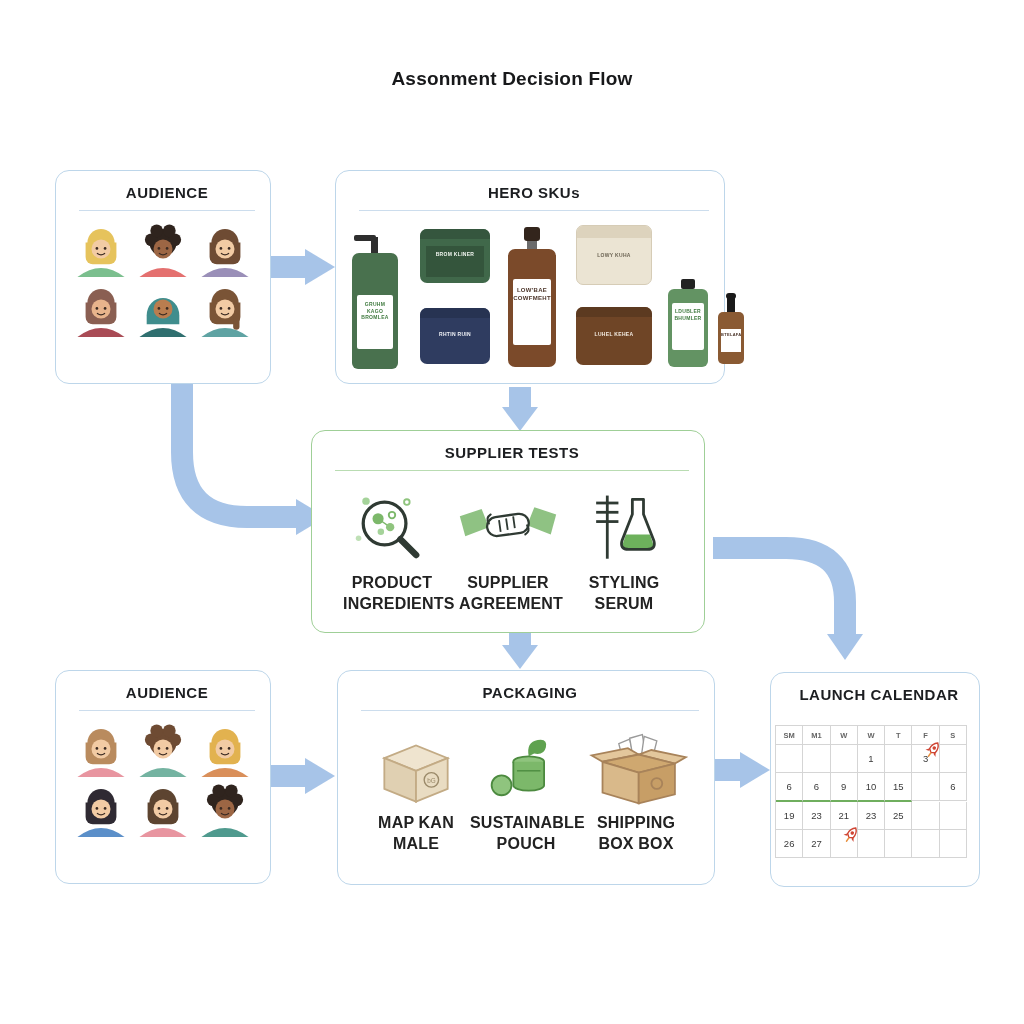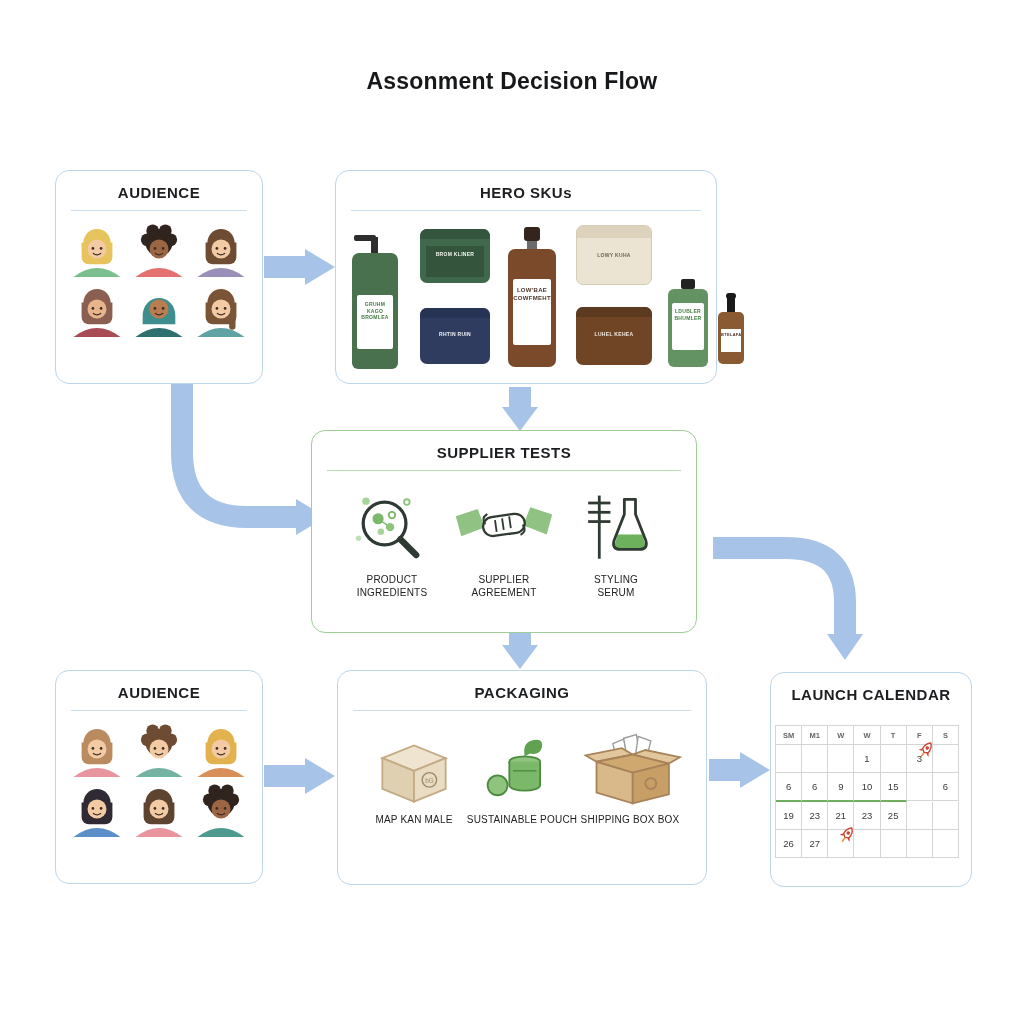--- a/index.html
+++ b/index.html
@@ -1,21 +1,21 @@
 <!DOCTYPE html>
 <html><head>
 <meta charset="utf-8">
 <style>
   html,body{margin:0;padding:0;background:#fff;}
   .canvas{position:relative;width:1024px;height:1024px;background:#fff;overflow:hidden;
           font-family:"Liberation Sans",sans-serif;color:#1c1e21;}
   .title{position:absolute;top:68px;left:0;right:0;text-align:center;
-         font-size:23px;font-weight:700;color:#17181a;letter-spacing:.2px;}
+         font-size:19px;font-weight:700;color:#17181a;letter-spacing:.2px;}
   .arrows{position:absolute;left:0;top:0;z-index:1;pointer-events:none;}
-  .box{position:absolute;background:#fff;border:1.6px solid #bdd6ea;border-radius:14px;z-index:2;overflow:visible;}
+  .box{position:absolute;background:#fff;border:1.6px solid #bdd6ea;border-radius:14px;z-index:2;overflow:visible;padding-left:8px;}
   .box.green{border-color:#9fcf97;}
   .box-header{text-align:center;font-weight:700;font-size:15px;letter-spacing:.5px;color:#1c1e21;padding-top:13px;}
   .divider{height:1px;background:#ccdded;margin:9px 15px 0;}
   .green .divider{background:#b9dcb2;}
 
   
   .avatar-grid{position:absolute;left:0;right:0;top:48px;display:grid;
                grid-template-columns:repeat(3,58px);justify-content:center;gap:2px 4px;}
   .avatar{width:58px;height:58px;display:block;}
 
@@ -55,21 +55,21 @@
   .p6{left:382px;top:76px;width:26px;height:80px;}
   .p6 .bulb{position:absolute;left:8px;top:0;width:10px;height:6px;background:#1a1a1a;border-radius:3px;}
   .p6 .capstem{position:absolute;left:9px;top:5px;width:8px;height:14px;background:#1a1a1a;}
   .p6 .body{position:absolute;left:0;top:19px;width:26px;height:52px;background:#8a5a33;border-radius:5px;}
   .p6 .lbl{left:3px;right:3px;top:36px;height:20px;background:#fff;color:#4a3328;font-size:4px;padding-top:3px;}
 
   
   .flow-items{position:absolute;left:0;right:0;top:46px;display:flex;justify-content:space-between;padding:12px 24px 0;}
   .flow-item{width:112px;text-align:center;}
   .flow-item .ico{height:80px;display:flex;align-items:center;justify-content:center;}
-  .item-label{font-size:10px;font-weight:400;color:#222;line-height:1.3;letter-spacing:.2px;margin:4px auto 0;}
+  .item-label{font-size:16px;font-weight:700;color:#222;line-height:1.3;letter-spacing:.2px;margin:4px auto 0;}
   .w96{width:98px;} .w84{width:84px;} .w110{width:112px;} .w100{width:102px;}
 
   
   .cal-grid{position:absolute;left:4px;right:12px;top:52px;display:grid;grid-template-columns:repeat(7,1fr);
             border-left:1px solid #d5d5d5;border-top:1px solid #d5d5d5;}
   .cal-cell{position:relative;border-right:1px solid #d5d5d5;border-bottom:1px solid #d5d5d5;height:27px;
             font-size:9.5px;display:flex;align-items:center;justify-content:center;color:#3a3a3a;background:#fff;}
   .cal-head{height:18px;font-size:7.5px;color:#666;font-weight:700;}
   .green-edge{border-bottom:2px solid #6fae5e;}
   .rocket{position:absolute;right:-4px;top:-5px;width:21px;height:21px;transform:rotate(35deg);}

